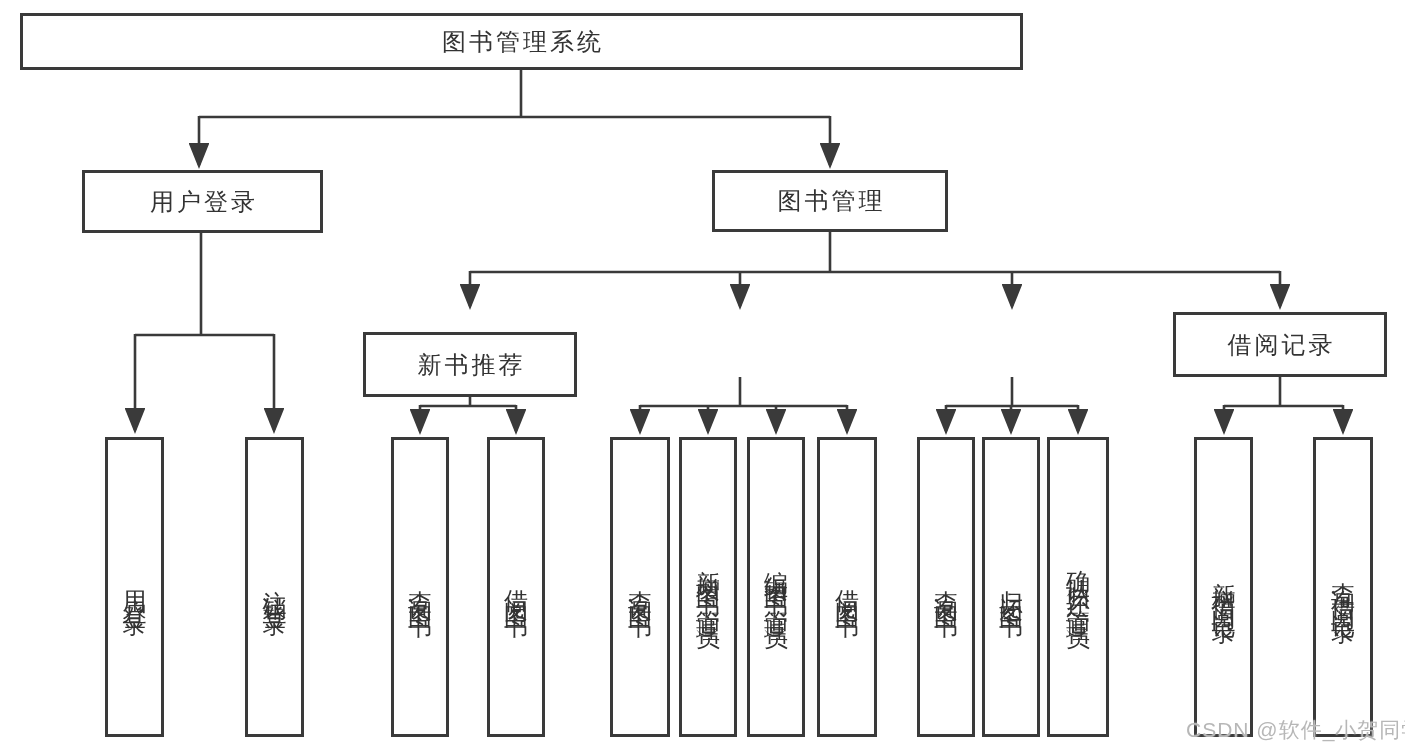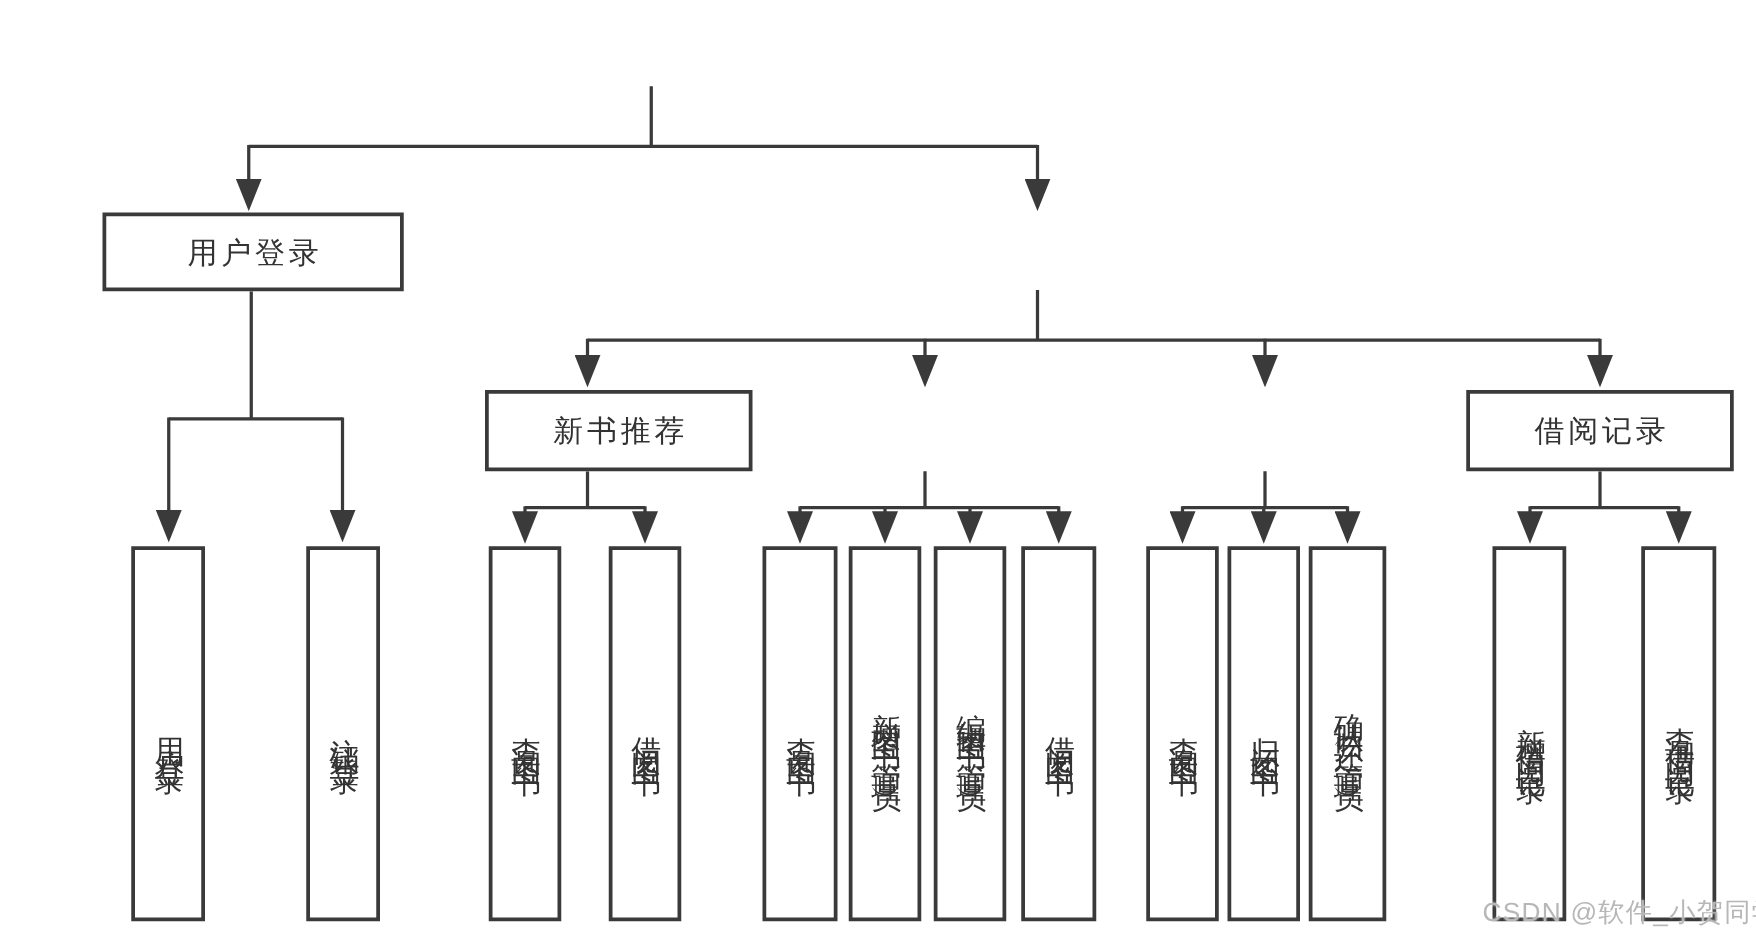--- a/index.html
+++ b/index.html
@@ -85,24 +85,26 @@
       <path d="M946,405 V431" marker-end="url(#arrow)"></path>
       <path d="M1011,405 V431" marker-end="url(#arrow)"></path>
       <path d="M1078,405 V431" marker-end="url(#arrow)"></path>
 
       <path d="M1280,377 V406 M1224,406 H1343"></path>
       <path d="M1224,405 V431" marker-end="url(#arrow)"></path>
       <path d="M1343,405 V431" marker-end="url(#arrow)"></path>
     </g>
   </svg>
 
+  <div class="box h" style="left:20px;top:13px;width:1003px;height:57px;">图书管理系统</div>
 
   <div class="box h" style="left:82px;top:170px;width:241px;height:63px;">用户登录</div>
+  <div class="box h" style="left:712px;top:170px;width:236px;height:62px;">图书管理</div>
 
-  <div class="box h" style="left:363px;top:312px;width:214px;height:65px;margin-left:25px;">新书推荐</div>
+  <div class="box h" style="left:363px;top:332px;width:214px;height:65px;">新书推荐</div>
   <div class="box h" style="left:1173px;top:312px;width:214px;height:65px;">借阅记录</div>
 
   <div class="box v" style="left:105px;top:437px;width:59px;height:300px;">用户登录</div>
   <div class="box v" style="left:245px;top:437px;width:59px;height:300px;">注销登录</div>
 
   <div class="box v" style="left:391px;top:437px;width:58px;height:300px;">查询图书</div>
   <div class="box v" style="left:487px;top:437px;width:58px;height:300px;">借阅图书</div>
 
   <div class="box v" style="left:610px;top:437px;width:60px;height:300px;">查询图书</div>
   <div class="box v" style="left:679px;top:437px;width:58px;height:300px;">新增图书（管理员）</div>

